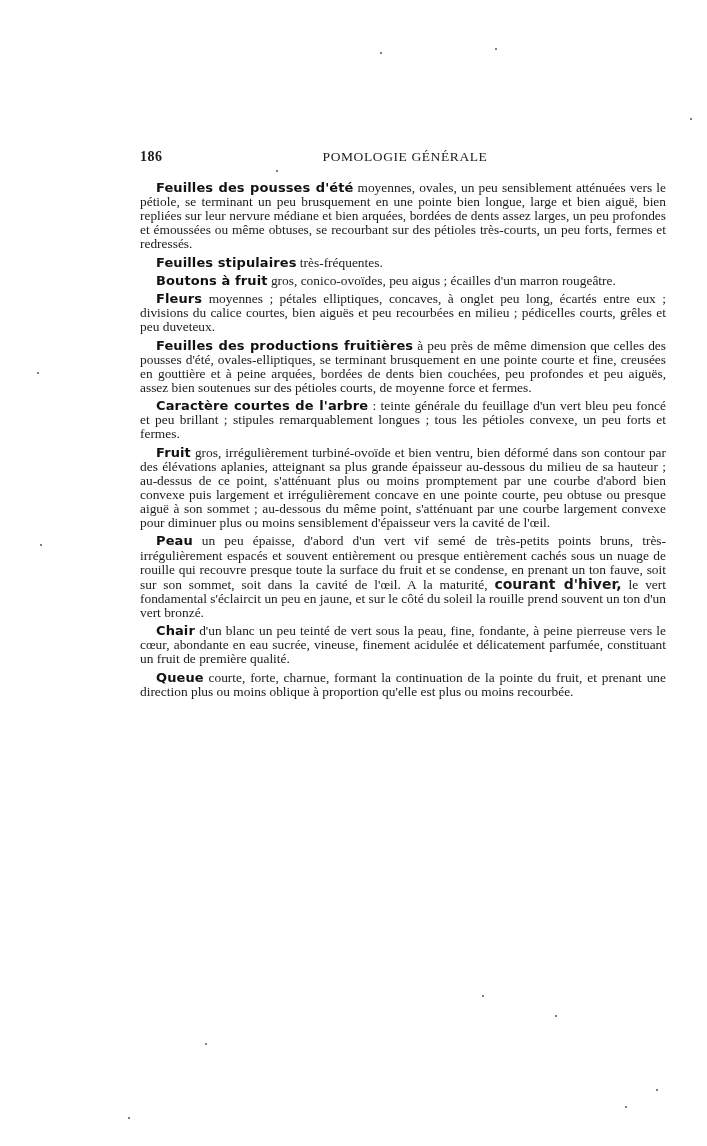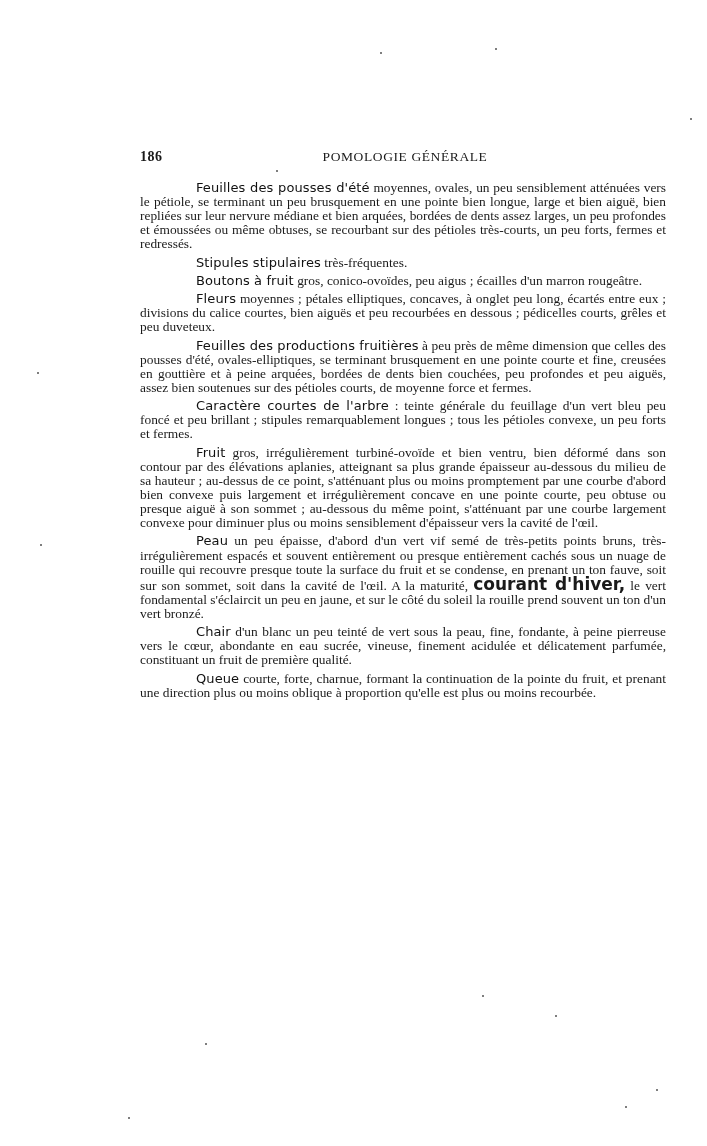--- a/index.html
+++ b/index.html
@@ -46,30 +46,29 @@
     .para {
       margin: 0 0 4.2px 0;
       font-size: 13.4px;
       line-height: 14.1px;
       text-align: justify;
       text-indent: 16px;
       hyphens: manual;
     }
     .term {
       font-family: "DejaVu Sans", "Liberation Sans", sans-serif;
-      font-weight: normal;
+      font-weight: bold;
       font-size: 13px;
       letter-spacing: 0.1px;
       color: #111;
-      margin-left: 40px;
     }
     .emph {
       font-family: "DejaVu Sans", "Liberation Sans", sans-serif;
       font-weight: bold;
-      font-size: 17px;
+      font-size: 14px;
       margin-top: 40px;
     }
     .speck {
       position: absolute;
       width: 1.5px;
       height: 1.5px;
       background: #666;
       border-radius: 50%;
     }
   </style>
@@ -91,25 +90,25 @@
 
 <div class="page">
   <div class="running-head">
     <span class="page-number">186</span>
     <span class="running-title">POMOLOGIE GÉNÉRALE</span>
   </div>
 
   <p class="para"><span class="term">Feuilles des pousses d'été</span><span> moyennes, ovales, un peu sensiblement atténuées vers le pétiole, se terminant un peu brusquement en une pointe bien longue, large et bien aiguë, bien repliées sur leur nervure médiane et bien arquées, bordées de dents assez larges, un peu profondes et émoussées ou même obtuses, se recourbant sur des pétioles très-courts, un peu forts, fermes et redressés.</span></p>
 
 
-  <p class="para"><span class="term">Stipules stipulaires</span><span> très-fréquentes.</span></p>
+  <p class="para"><span class="term">Feuilles stipulaires</span><span> très-fréquentes.</span></p>
 
   <p class="para"><span class="term">Boutons à fruit</span><span> gros, conico-ovoïdes, peu aigus ; écailles d'un marron rougeâtre.</span></p>
 
-  <p class="para"><span class="term">Fleurs</span><span> moyennes ; pétales elliptiques, concaves, à onglet peu long, écartés entre eux ; divisions du calice courtes, bien aiguës et peu recourbées en dessous ; pédicelles courts, grêles et peu duveteux.</span></p>
+  <p class="para"><span class="term">Fleurs</span><span> moyennes ; pétales elliptiques, concaves, à onglet peu long, écartés entre eux ; divisions du calice courtes, bien aiguës et peu recourbées en milieu ; pédicelles courts, grêles et peu duveteux.</span></p>
 
   <p class="para"><span class="term">Feuilles des productions fruitières</span><span> à peu près de même dimen­sion que celles des pousses d'été, ovales-elliptiques, se terminant brusque­ment en une pointe courte et fine, creusées en gouttière et à peine arquées, bordées de dents bien couchées, peu profondes et peu aiguës, assez bien soutenues sur des pétioles courts, de moyenne force et fermes.</span></p>
 
   <p class="para"><span class="term">Caractère courtes de l'arbre</span><span> : teinte générale du feuillage d'un vert bleu peu foncé et peu brillant ; stipules remarquablement longues ; tous les pétioles convexe, un peu forts et fermes.</span></p>
 
   <p class="para"><span class="term">Fruit</span><span> gros, irrégulièrement turbiné-ovoïde et bien ventru, bien déformé dans son contour par des élévations aplanies, atteignant sa plus grande épaisseur au-dessous du milieu de sa hauteur ; au-dessus de ce point, s'at­ténuant plus ou moins promptement par une courbe d'abord bien convexe puis largement et irrégulièrement concave en une pointe courte, peu obtuse ou presque aiguë à son sommet ; au-dessous du même point, s'atténuant par une courbe largement convexe pour diminuer plus ou moins sensiblement d'épaisseur vers la cavité de l'œil.</span></p>
 
   <p class="para"><span class="term">Peau</span><span> un peu épaisse, d'abord d'un vert vif semé de très-petits points bruns, très-irrégulièrement espacés et souvent entièrement ou presque entièrement cachés sous un nuage de rouille qui recouvre presque toute la surface du fruit et se condense, en prenant un ton fauve, soit sur son sommet, soit dans la cavité de l'œil. A la maturité, </span><span class="emph">courant d'hiver,</span><span> le vert fondamental s'éclaircit un peu en jaune, et sur le côté du soleil la rouille prend souvent un ton d'un vert bronzé.</span></p>
 
 

